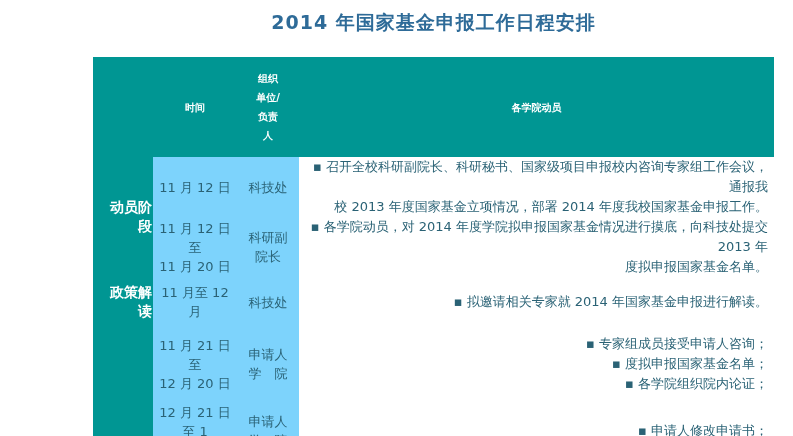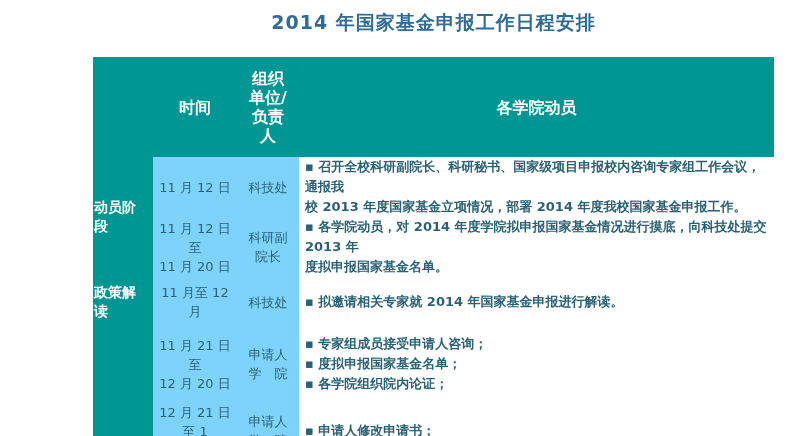--- a/index.html
+++ b/index.html
@@ -42,33 +42,33 @@
   }
   .col-phase { width: 60px; }
   .col-time  { width: 84px; }
   .col-unit  { width: 62px; }
   .col-work  { width: 475px; }
 
   tr.hrow th {
     height: 98px;
     background: var(--teal, #009693);
     color: var(--header_text, #ffffff);
-    font-size: 16px;
+    font-size: 10px;
     font-weight: bold;
     text-align: center;
     vertical-align: middle;
     line-height: 19px;
     white-space: pre-line;
   }
   td.phase {
     background: var(--teal, #009693);
     color: var(--header_text, #ffffff);
     font-size: 14px;
     font-weight: bold;
-    text-align: left;
+    text-align: right;
     vertical-align: middle;
     line-height: 19px;
     white-space: pre-line;
   }
   td.time, td.unit {
     color: var(--body_text, #2a6275);
     font-size: 13px;
     text-align: center;
     vertical-align: middle;
     line-height: 19px;
@@ -77,21 +77,21 @@
   }
   td.work {
     color: var(--body_text, #2a6275);
     font-size: 13px;
     text-align: center;
     vertical-align: middle;
     line-height: 20px;
     padding: 0 6px;
     background: #ffffff;
   }
-  td.work .work-line { text-align: left; font-weight: bold; }
+  td.work .work-line { text-align: right; }
   tr.r1 { height: 52px; }
   tr.r2 { height: 56px; }
   tr.r3 { height: 50px; }
   tr.r4 { height: 74px; padding-left: 8px; }
   tr.r5 { height: 60px; }
 </style>
 </head>
 <body>
 
 <div class="page">

